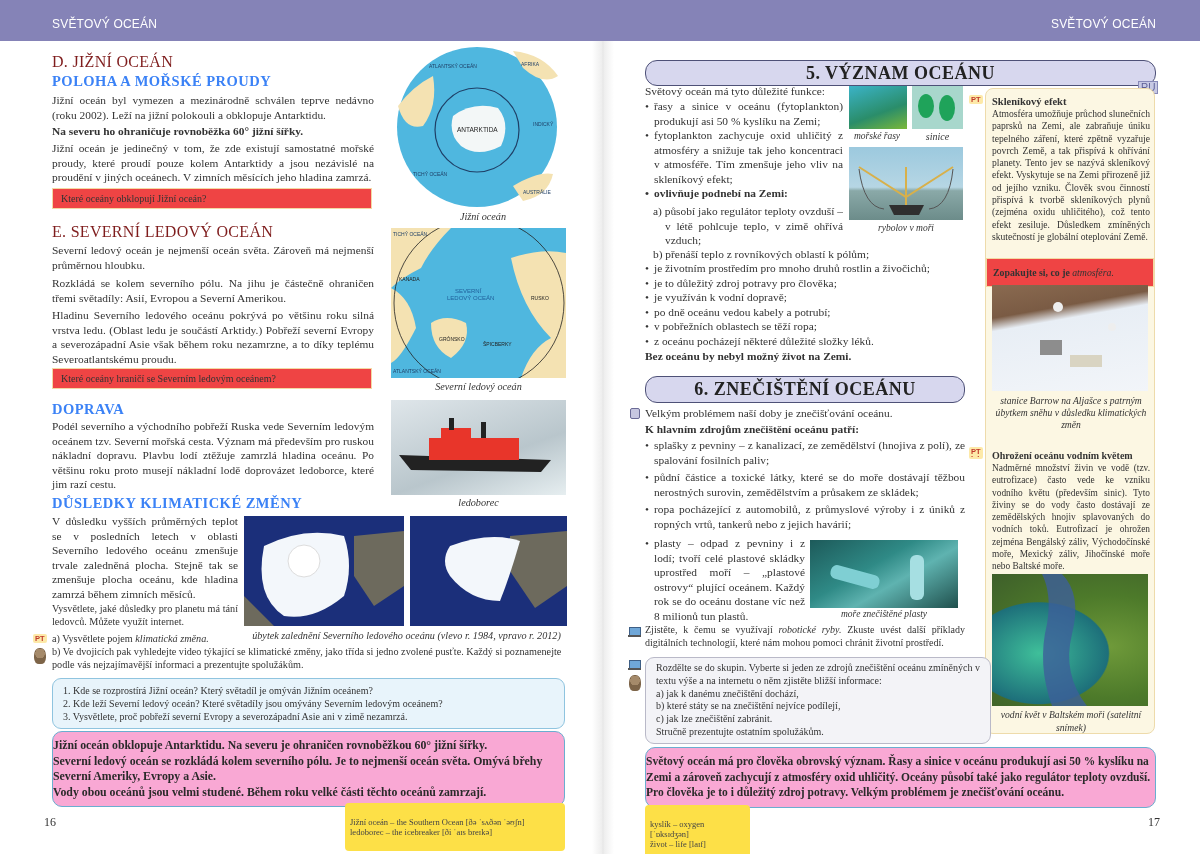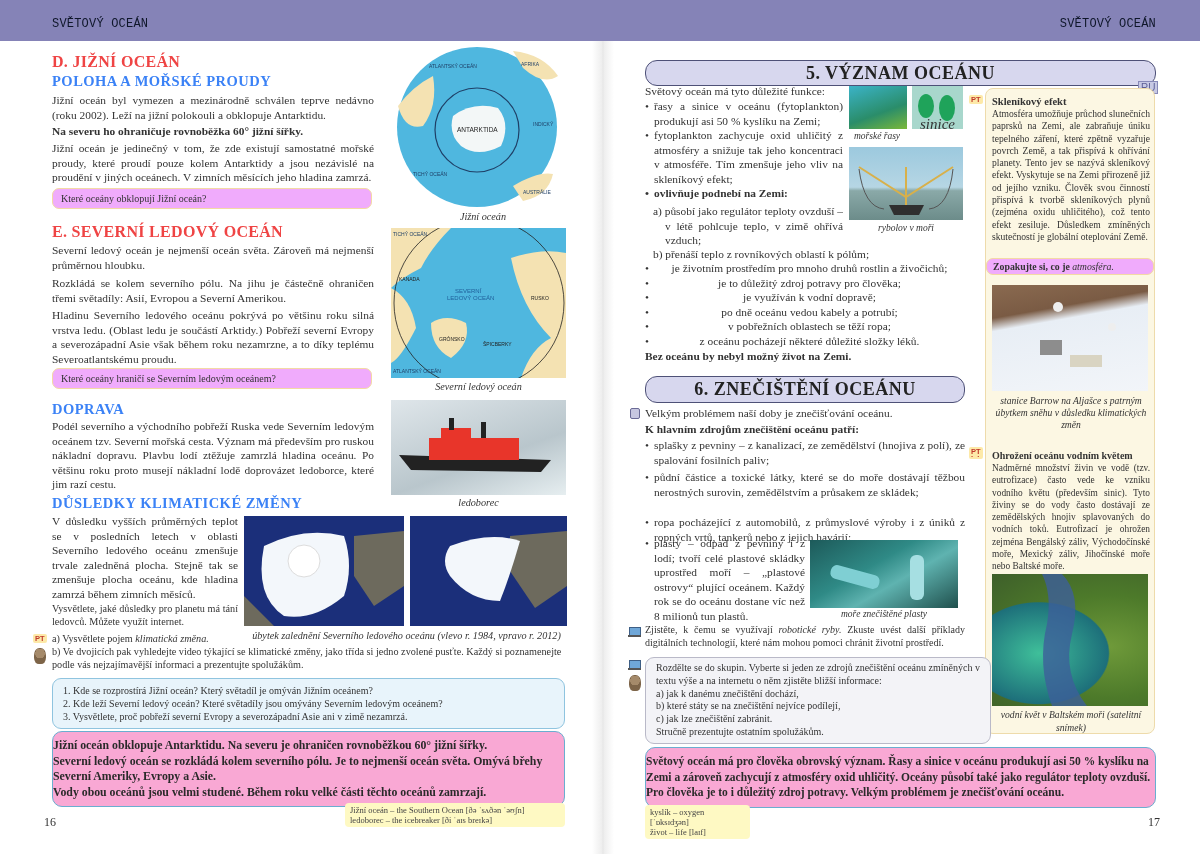--- a/index.html
+++ b/index.html
@@ -1,31 +1,31 @@
 <!DOCTYPE html>
 <html><head>
 <meta charset="utf-8">
 <style>
 *{box-sizing:border-box;margin:0;padding:0}
 body{width:1200px;height:854px;background:#fff;font-family:"DejaVu Serif","Liberation Serif",serif;color:#2a2a2a;position:relative;overflow:hidden}
 .topbar{position:absolute;left:0;top:0;width:1200px;height:41px;background:#8583b7}
-.topbar .t{position:absolute;top:17px;font-family:Liberation Mono, monospace;font-size:12px;color:#0f172a;letter-spacing:.2px}
+.topbar .t{position:absolute;top:17px;font-family:Liberation Sans, sans-serif;font-size:12px;color:#ffffff;letter-spacing:.2px}
 .gutter{position:absolute;left:592px;top:41px;width:22px;height:813px;background:linear-gradient(90deg,#fff 0%,#eee 45%,#e6e6e6 50%,#eee 55%,#fff 100%)}
 .abs{position:absolute}
 .p{font-family:"Liberation Serif",serif;font-size:11.4px;line-height:14.5px;color:#333;text-align:justify}
-.h1{font-family:"Liberation Serif",serif;font-weight:bold;color:#ef4444;font-size:16px;letter-spacing:.3px}
+.h1{font-family:"Liberation Serif",serif;font-weight:normal;color:#7f1d1d;font-size:16px;letter-spacing:.3px}
 .h2{font-family:"Liberation Serif",serif;font-weight:bold;color:#3b82f6;font-size:14.5px;letter-spacing:.5px}
-.q{background:#f0abfc;border:1px solid #f3d9a4;border-radius:7px;font-family:"Liberation Serif",serif;font-size:10px;color:#333;padding:4px 8px}
+.q{background:#ef4444;border:1px solid #f3d9a4;border-radius:0;font-family:"Liberation Serif",serif;font-size:10px;color:#333;padding:4px 8px}
 .cap{font-family:"Liberation Serif",serif;font-style:italic;font-size:10.2px;color:#333;text-align:center}
 .img{position:absolute;overflow:hidden}
 .sect{position:absolute;background:#d7d7ee;border:1.5px solid #4e5177;border-radius:12px;font-family:"Liberation Serif",serif;font-weight:bold;font-size:18px;color:#222;text-align:center;letter-spacing:.5px}
 .blue{position:absolute;background:#f9a8d4;border:1.5px solid #6aaed0;border-radius:10px;font-family:"Liberation Serif",serif;font-weight:bold;font-size:11.8px;line-height:15.5px;color:#2a2a2a;padding:6px 0}
 .lblue{position:absolute;background:#e8f4fb;border:1.5px solid #8fc4df;border-radius:9px;font-family:"Liberation Serif",serif;font-size:10px;line-height:13px;color:#333;padding:5px 10px}
 .gray{position:absolute;background:#f3f3f7;border:1.5px solid #b9b9c8;border-radius:9px;font-family:"Liberation Serif",serif;font-size:10px;line-height:12.8px;color:#333;padding:4px 10px}
-.vocab{position:absolute;background:#fef9c3;border-radius:4px;font-family:"Liberation Serif",serif;font-size:8.5px;line-height:10px;color:#444;padding:2px 5px}
+.vocab{position:absolute;background:#fde047;border-radius:4px;font-family:"Liberation Serif",serif;font-size:8.5px;line-height:10px;color:#444;padding:14px 5px}
 .pt{position:absolute;background:#fde9a8;color:#c0392b;font-family:"Liberation Sans",sans-serif;font-size:7.5px;font-weight:bold;padding:0 2px;border-radius:2px}
 .side{position:absolute;background:#fcf7e3;border:1.5px solid #eedbab;border-radius:8px}
 .bul li{list-style:none;position:relative;padding-left:9px}
 .bul li:before{content:"•";position:absolute;left:0}
 .pnum{position:absolute;font-family:"Liberation Serif",serif;font-size:12px;color:#333}
 .owl{position:absolute;width:12px;height:16px;background:radial-gradient(circle at 50% 35%,#a58a6a 0 40%,#7d6448 41% 100%);border-radius:45% 45% 40% 40%}
 .laptop{position:absolute;width:13px;height:11px}
 .laptop:before{content:"";position:absolute;left:1px;top:0;width:10px;height:7px;background:#6fa7d8;border:1px solid #3e5f86}
 .laptop:after{content:"";position:absolute;left:0;top:8px;width:13px;height:2px;background:#555}
 .book{position:absolute;width:10px;height:11px;background:#c7c7e0;border:1px solid #6a6a96;border-radius:2px}
@@ -149,56 +149,56 @@
 <div class="sect" style="left:645px;top:60px;width:511px;height:26px;line-height:24px">5. VÝZNAM OCEÁNU</div>
 
 <div class="abs p" style="left:645px;top:84px;width:200px">Světový oceán má tyto důležité funkce:</div>
 <ul class="abs p bul" style="left:645px;top:99px;width:198px">
   <li>řasy a sinice v oceánu (fytoplankton) produkují asi 50 % kyslíku na Zemi;</li>
   <li>fytoplankton zachycuje oxid uhličitý z atmosféry a snižuje tak jeho koncentraci v atmosféře. Tím zmenšuje jeho vliv na skleníkový efekt;</li>
   <li style="font-weight:bold">ovlivňuje podnebí na Zemi:</li>
 </ul>
 <div class="abs p" style="left:653px;top:204px;width:190px;padding-left:12px;text-indent:-12px">a) působí jako regulátor teploty ovzduší – v létě pohlcuje teplo, v zimě ohřívá vzduch;</div>
 <div class="abs p" style="left:653px;top:247px;width:310px">b) přenáší teplo z rovníkových oblastí k pólům;</div>
-<ul class="abs p bul" style="left:645px;top:261px;width:320px;text-align:center">
+<ul class="abs p bul" style="left:645px;top:261px;width:320px;text-align:left">
   <li>je životním prostředím pro mnoho druhů rostlin a živočichů;</li>
   <li>je to důležitý zdroj potravy pro člověka;</li>
   <li>je využíván k vodní dopravě;</li>
   <li>po dně oceánu vedou kabely a potrubí;</li>
   <li>v pobřežních oblastech se těží ropa;</li>
   <li>z oceánu pocházejí některé důležité složky léků.</li>
 </ul>
 <div class="abs p" style="left:645px;top:349px;width:320px;font-weight:bold">Bez oceánu by nebyl možný život na Zemi.</div>
 
 <div class="img" style="left:849px;top:86px;width:58px;height:43px;background:linear-gradient(160deg,#3bb3c8,#2a8d6a 60%,#7ab83a)"></div>
 <div class="img" style="left:912px;top:86px;width:51px;height:43px;background:#a8d7cc">
   <svg width="51" height="43">
       <ellipse cx="14" cy="20" rx="8" ry="12" fill="#1fa35a"></ellipse>
       <ellipse cx="35" cy="22" rx="8" ry="13" fill="#1fa35a"></ellipse>
     </svg>
 </div>
 <div class="abs cap" style="left:845px;top:131px;width:64px;font-size:9.5px">mořské řasy</div>
-<div class="abs cap" style="left:912px;top:116px;width:51px;font-size:15px">sinice</div>
+<div class="abs cap" style="left:912px;top:131px;width:51px;font-size:10px">sinice</div>
 <div class="img" style="left:849px;top:147px;width:114px;height:73px;background:linear-gradient(180deg,#9cc9de 0%,#b6d6e4 55%,#8aa9a8 60%,#6c8c8a 100%)">
   <svg width="114" height="73">
       <path d="M40 58 L75 58 L70 68 L45 68Z" fill="#2f2f2f"></path>
       <path d="M57 20 L57 58" stroke="#d8b04a" stroke-width="2"></path>
       <path d="M10 20 L57 50 L104 20" fill="none" stroke="#d8b04a" stroke-width="2"></path>
       <path d="M10 22 Q15 60 35 62" fill="none" stroke="#555"></path>
       <path d="M104 22 Q100 60 80 62" fill="none" stroke="#555"></path>
     </svg>
 </div>
 <div class="abs cap" style="left:849px;top:223px;width:114px;font-size:9.5px">rybolov v moři</div>
 
 <span class="abs" style="left:1138px;top:81px;background:#c7c9e4;border:1px solid #8789b8;color:#5b5e95;font-family:'Liberation Sans',sans-serif;font-size:10px;padding:0 2px">RU</span>
 <span class="pt" style="left:969px;top:95px">PT</span>
 <div class="side" style="left:985px;top:88px;width:170px;height:646px"></div>
 <div class="abs p" style="left:992px;top:95px;width:158px;font-weight:bold;font-size:10.5px">Skleníkový efekt</div>
 <div class="abs p" style="left:992px;top:108px;width:158px;font-size:9.6px;line-height:12.3px">Atmosféra umožňuje průchod slunečních paprsků na Zemi, ale zabraňuje úniku tepelného záření, které zpětně vyzařuje povrch Země, a tak přispívá k ohřívání planety. Tento jev se nazývá skleníkový efekt. Vyskytuje se na Zemi přirozeně již od jejího vzniku. Člověk svou činností přispívá k tvorbě skleníkových plynů (zejména oxidu uhličitého), což tento efekt zesiluje. Důsledkem zmíněných skutečností je globální oteplování Země.</div>
-<div class="abs q" style="left:986px;top:258px;width:168px;font-size:9.8px;padding:2px 6px"><b>Zopakujte si, co je </b><i>atmosféra.</i></div>
+<div class="abs q" style="left:986px;top:258px;width:168px;font-size:9.8px;padding:8px 6px"><b>Zopakujte si, co je </b><i>atmosféra.</i></div>
 <div class="img" style="left:992px;top:285px;width:156px;height:106px;background:linear-gradient(170deg,#8a6a50 0%,#7a5b44 25%,#e8eef5 35%,#f2f5f9 100%)">
   <svg width="156" height="106">
       <rect x="48" y="55" width="22" height="15" fill="#8d8d8d"></rect>
       <rect x="78" y="70" width="32" height="12" fill="#d9d4c2"></rect>
       <circle cx="66" cy="22" r="5" fill="#eee"></circle>
       <circle cx="120" cy="42" r="4" fill="#eee"></circle>
     </svg>
 </div>
 <div class="abs cap" style="left:990px;top:395px;width:162px;font-size:9.6px;line-height:12px">stanice Barrow na Aljašce s patrným úbytkem sněhu v důsledku klimatických změn</div>
 <span class="pt" style="left:969px;top:450px">PT</span>
@@ -210,21 +210,21 @@
     </svg>
 </div>
 <div class="abs cap" style="left:990px;top:709px;width:162px;font-size:9.6px;line-height:12.5px">vodní květ v Baltském moři (satelitní snímek)</div>
 
 <div class="sect" style="left:645px;top:376px;width:320px;height:27px;line-height:25px">6. ZNEČIŠTĚNÍ OCEÁNU</div>
 <div class="book" style="left:630px;top:408px"></div>
 <div class="abs p" style="left:645px;top:406px;width:320px">Velkým problémem naší doby je znečišťování oceánu.</div>
 <div class="abs p" style="left:645px;top:422px;width:320px;font-weight:bold">K hlavním zdrojům znečištění oceánu patří:</div>
 <ul class="abs p bul" style="left:645px;top:438px;width:320px">
   <li style="margin-bottom:3px">splašky z pevniny – z kanalizací, ze zemědělství (hnojiva z polí), ze spalování fosilních paliv;</li>
-  <li style="margin-bottom:16px">půdní částice a toxické látky, které se do moře dostávají těžbou nerostných surovin, zemědělstvím a průsakem ze skládek;</li>
+  <li style="margin-bottom:3px">půdní částice a toxické látky, které se do moře dostávají těžbou nerostných surovin, zemědělstvím a průsakem ze skládek;</li>
   <li style="margin-bottom:3px">ropa pocházející z automobilů, z průmyslové výroby i z úniků z ropných vrtů, tankerů nebo z jejich havárií;</li>
 </ul>
 <ul class="abs p bul" style="left:645px;top:536px;width:160px">
   <li>plasty – odpad z pevniny i z lodí; tvoří celé plastové skládky uprostřed moří – „plastové ostrovy“ plující oceánem. Každý rok se do oceánu dostane víc než 8 milionů tun plastů.</li>
 </ul>
 <span class="pt" style="left:969px;top:447px">PT</span>
 <div class="img" style="left:810px;top:540px;width:148px;height:68px;background:linear-gradient(150deg,#1d5a5a,#2f8a86 40%,#5fb3b0 60%,#1f4f4c)">
   <svg width="148" height="68">
       <rect x="20" y="30" width="50" height="14" rx="6" fill="#7fcfd3" transform="rotate(15 45 37)"></rect>
       <rect x="100" y="15" width="14" height="45" rx="6" fill="#a6dfe2"></rect>

